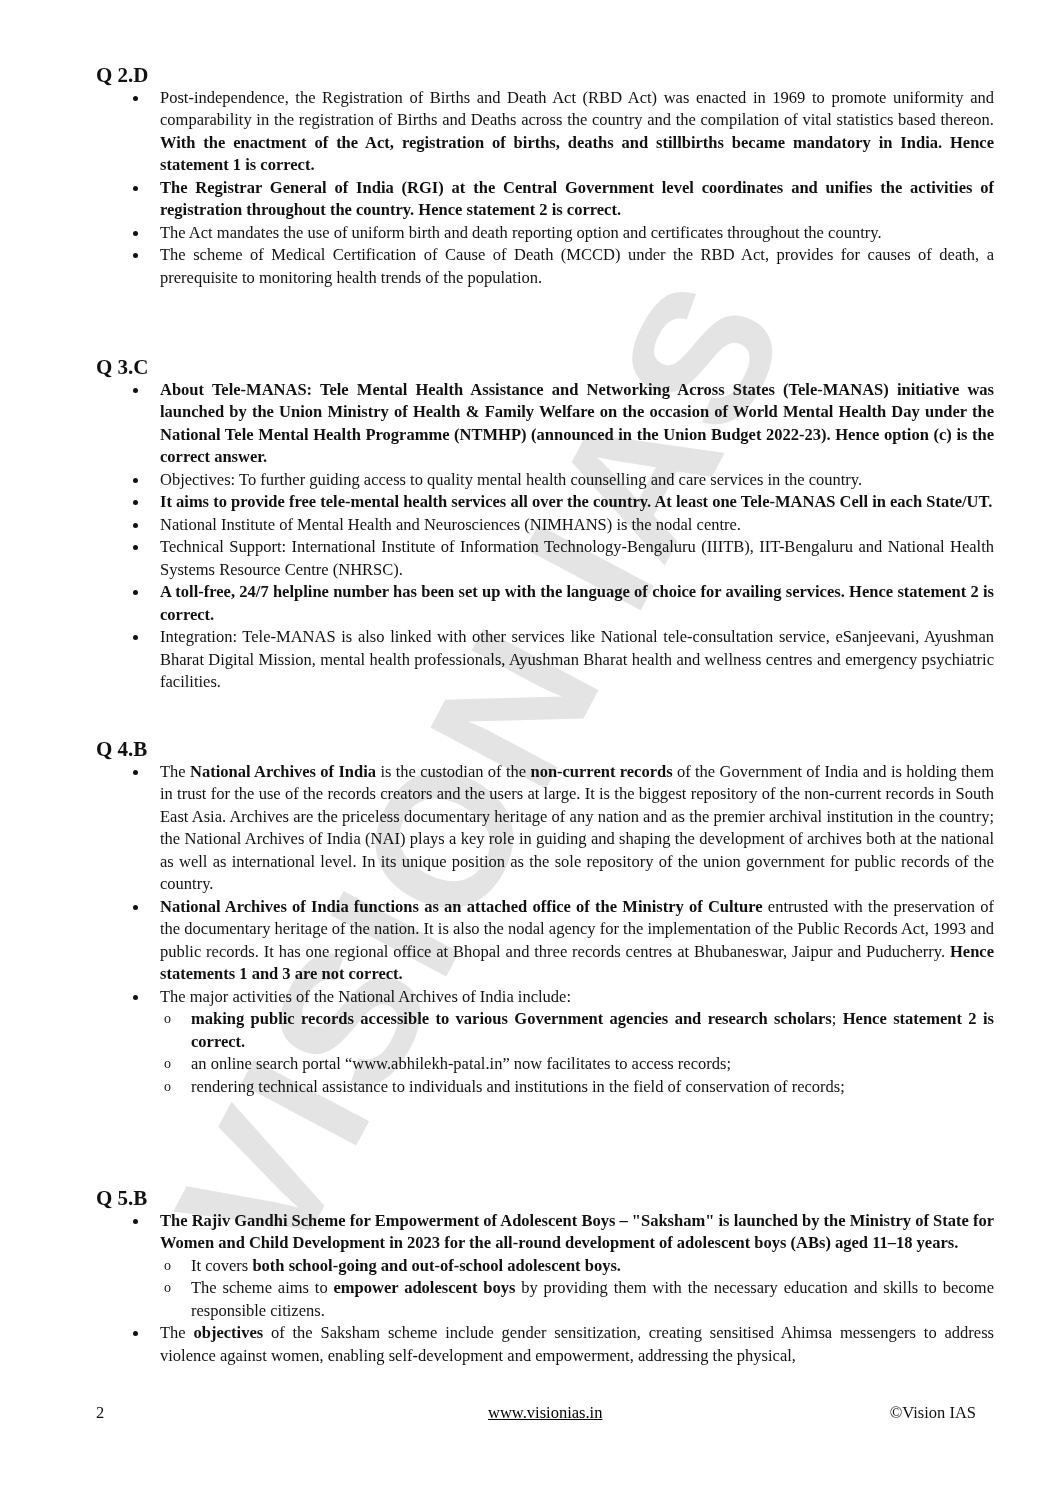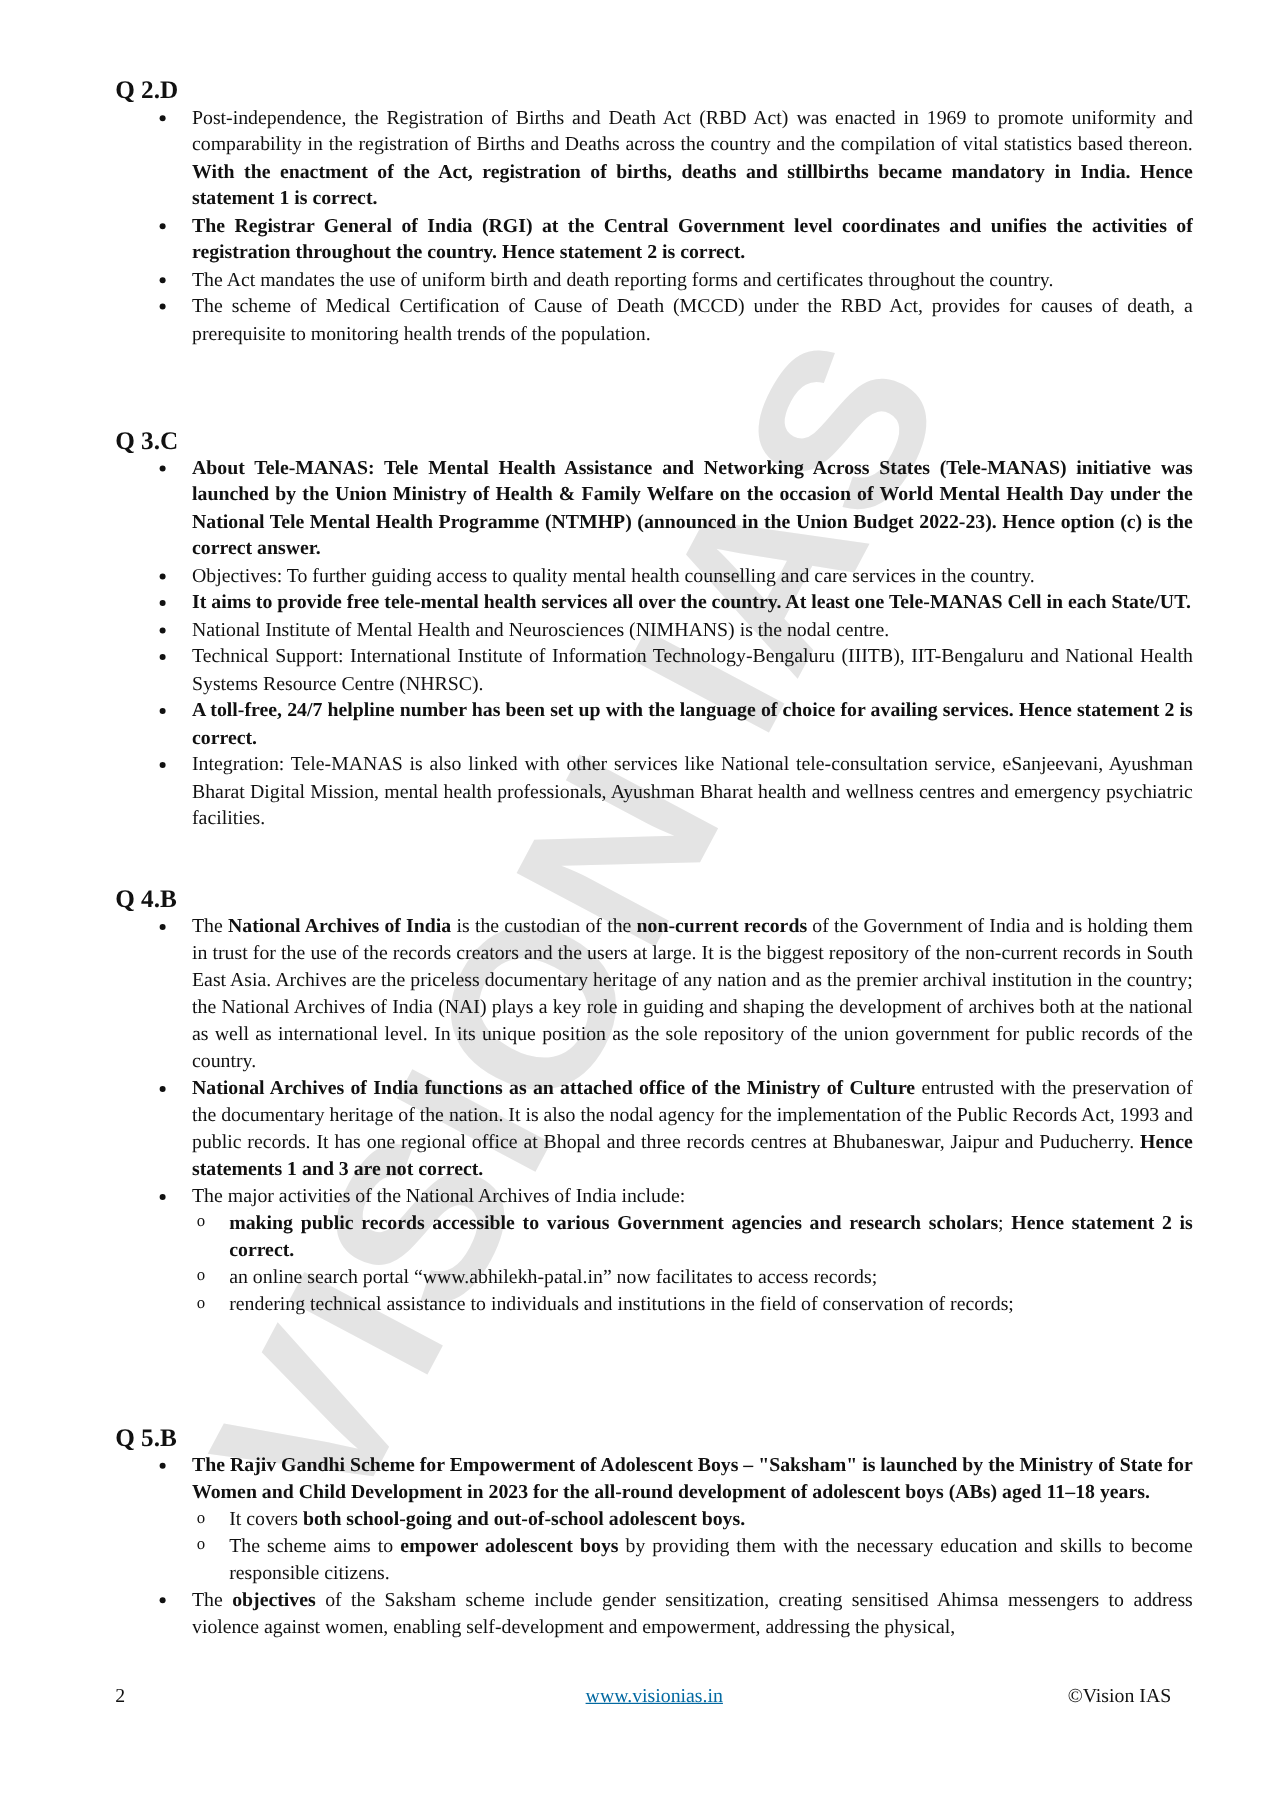--- a/index.html
+++ b/index.html
@@ -12,37 +12,37 @@
   .qh { font-weight:bold; font-size:21px; line-height:22.5px; margin:0; }
   ul.l1 { list-style:none; margin:0; padding:0; }
   ul.l1 > li { position:relative; padding-left:64px; font-size:16.5px; line-height:22.5px; text-align:justify; }
   ul.l1 > li::before { content:""; position:absolute; left:37px; top:9px; width:5px; height:5px; border-radius:50%; background:#111; }
   ul.l2 { list-style:none; margin:0; padding:0; }
   ul.l2 > li { position:relative; padding-left:95px; font-size:16.5px; line-height:22.5px; text-align:justify; }
   ul.l2 > li::before { content:"o"; position:absolute; left:68px; top:0; font-size:14px; }
   b { font-weight:bold; }
   .footer { position:absolute; top:1403px; left:96px; width:880px; height:22px; font-size:16.5px; }
   .pg { position:absolute; left:0; }
-  .site { position:absolute; left:392px; color:#0369a1; text-decoration:underline;text-align:center; }
+  .site { position:absolute; left:392px; color:#000000; text-decoration:underline;text-align:center; }
   .copy { position:absolute; right:0; }
 </style>
 <style>ul.l1 > li.nobullet::before{display:none;}</style></head>
 <body>
 
 <svg class="watermark" viewBox="0 0 1058 1497">
   <text x="540" y="800" font-size="190" text-anchor="middle" transform="rotate(-62 540 800)" letter-spacing="6">VISION IAS</text>
 </svg>
 
 <div class="page">
   <div class="q" style="top:64px;">
     <p class="qh">Q 2.D</p>
     <ul class="l1">
         <li><span>Post-independence, the Registration of Births and Death Act (RBD Act) was enacted in 1969 to promote uniformity and comparability in the registration of Births and Deaths across the country and the compilation of vital statistics based thereon. </span><b>With the enactment of the Act, registration of births, deaths and stillbirths became mandatory in India. Hence statement 1 is correct.</b></li>
         <li><b>The Registrar General of India (RGI) at the Central Government level coordinates and unifies the activities of registration throughout the country. Hence statement 2 is correct.</b></li>
-        <li><span>The Act mandates the use of uniform birth and death reporting forms and certificates throughout the country.</span></li>
+        <li><span>The Act mandates the use of uniform birth and death reporting option and certificates throughout the country.</span></li>
         <li><span>The scheme of Medical Certification of Cause of Death (MCCD) under the RBD Act, provides for causes of death, a prerequisite to monitoring health trends of the population.</span></li>
       </ul>
   </div>
 
   <div class="q" style="top:356px;">
     <p class="qh">Q 3.C</p>
     <ul class="l1">
         <li><b>About Tele-MANAS: Tele Mental Health Assistance and Networking Across States (Tele-MANAS) initiative was launched by the Union Ministry of Health &amp; Family Welfare on the occasion of World Mental Health Day under the National Tele Mental Health Programme (NTMHP) (announced in the Union Budget 2022-23). Hence option (c) is the correct answer.</b></li>
         <li><span>Objectives: To further guiding access to quality mental health counselling and care services in the country.</span></li>
         <li><b>It aims to provide free tele-mental health services all over the country. At least one Tele-MANAS Cell in each State/UT.</b></li>

